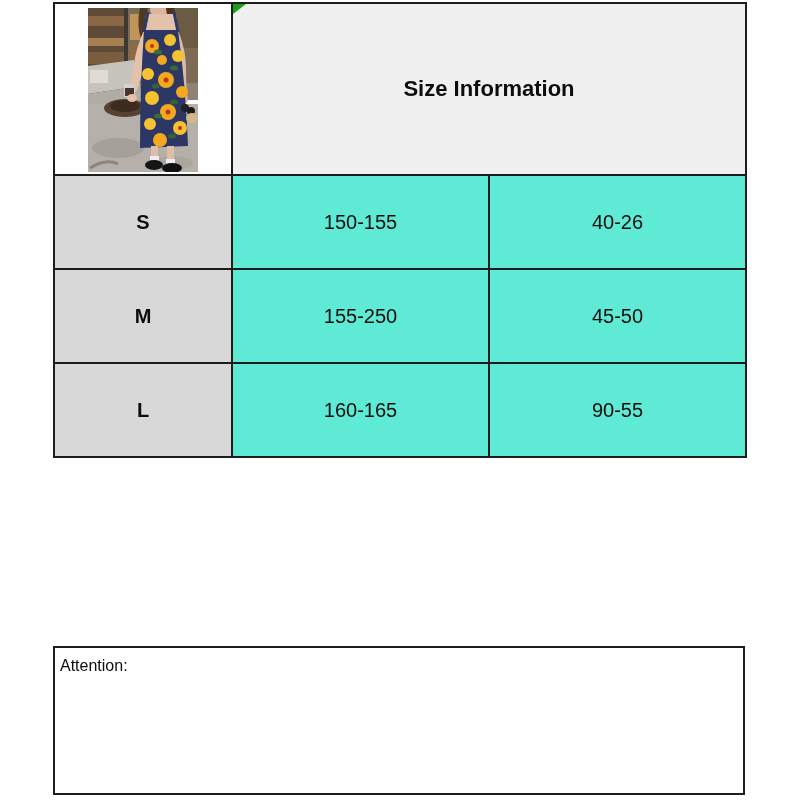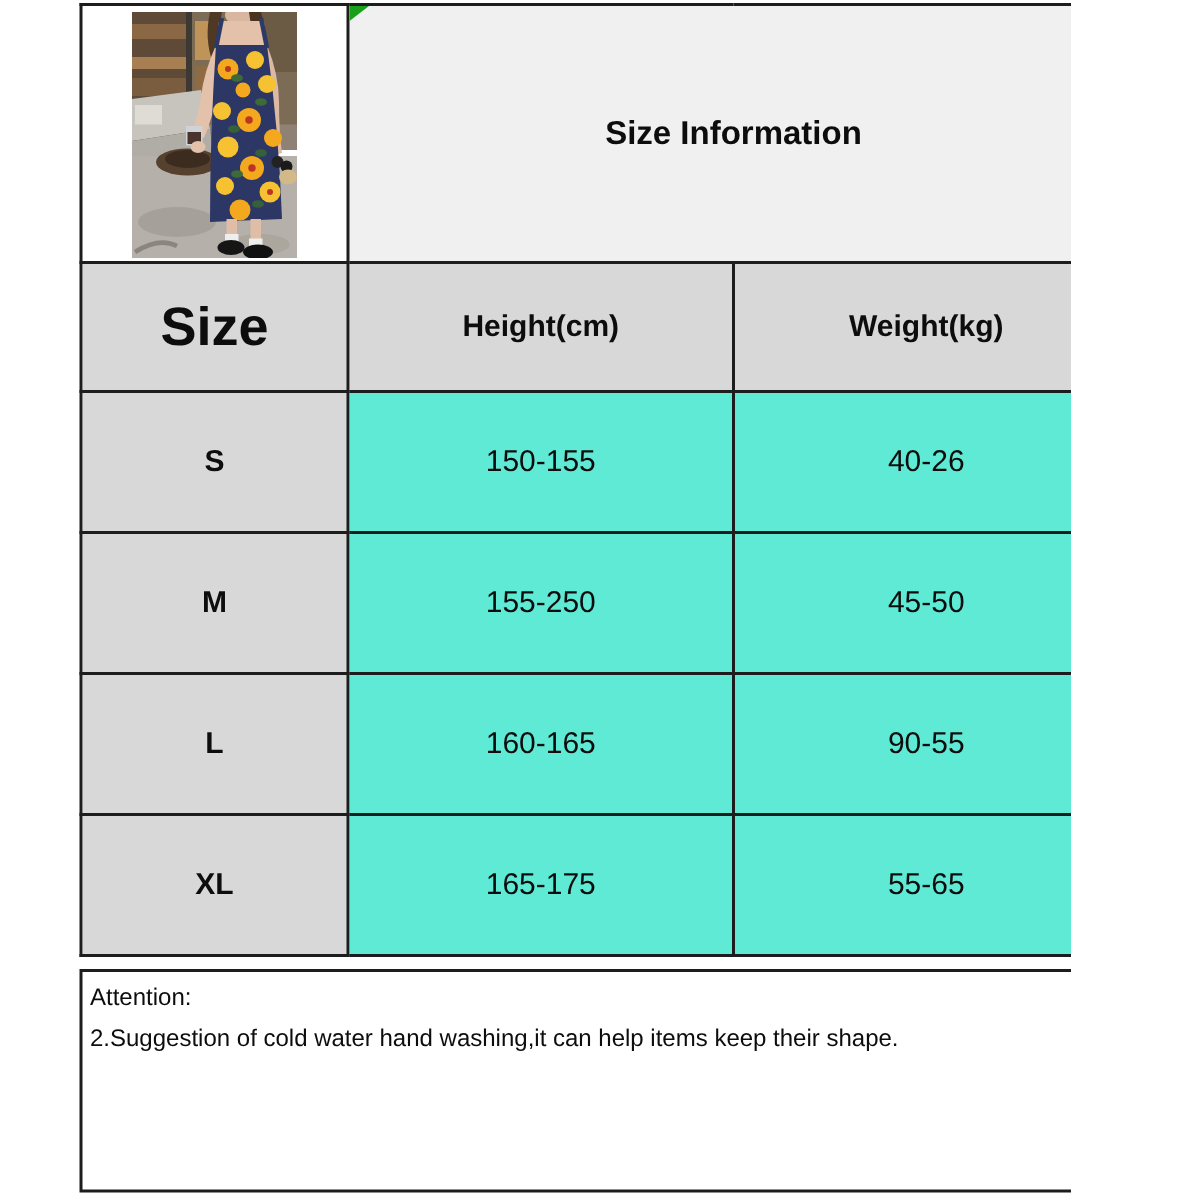--- a/index.html
+++ b/index.html
@@ -1,21 +1,21 @@
 <!DOCTYPE html>
 <html><head>
 <meta charset="utf-8">
 <style>
   html, body { margin:0; padding:0; }
   body {
     width:800px; height:800px; background:#ffffff;
     font-family:"Liberation Sans","DejaVu Sans",sans-serif;
     color:#0d0d0d;
   }
-  .canvas { position:relative; width:714px; height:800px; background:#ffffff; overflow:hidden; }
+  .canvas { position:relative; width:800px; height:800px; background:#ffffff; overflow:hidden; }
 
   table.size-table {
     position:absolute; left:53px; top:2px; width:692px;
     border-collapse:collapse; table-layout:fixed;
   }
   table.size-table td {
     border:2px solid #1d1d1d;
     text-align:center; vertical-align:middle;
     padding:0; overflow:hidden;
   }
@@ -132,47 +132,36 @@
         </div>
       </td>
       <td class="sizeinfo-cell" colspan="2">
         <svg class="corner-marker" width="13" height="10" viewBox="0 0 13 10">
           <polygon points="0,0 13,0 0,10" fill="#18a018"></polygon>
         </svg>
         <span>Size Information</span>
       </td>
     </tr>
 
-    <tr class="head-row">
-      <td class="size-head">Size</td>
-      <td class="col-head">Height(cm)</td>
-      <td class="col-head">Weight(kg)</td>
-    </tr>
 
     <tr class="data-row">
       <td class="rowlabel">S</td>
       <td class="val">150-155</td>
       <td class="val">40-26</td>
     </tr>
     <tr class="data-row">
       <td class="rowlabel">M</td>
       <td class="val">155-250</td>
       <td class="val">45-50</td>
     </tr>
     <tr class="data-row">
       <td class="rowlabel">L</td>
       <td class="val">160-165</td>
       <td class="val">90-55</td>
     </tr>
-    <tr class="data-row">
-      <td class="rowlabel">XL</td>
-      <td class="val">165-175</td>
-      <td class="val">55-65</td>
-    </tr>
   </tbody>
     </table>
 
   <div class="attention">
     <div>Attention:</div>
-    <div>2.Suggestion of cold water hand washing,it can help items keep their shape.</div>
   </div>
 
 </div>
 
 </body></html>

